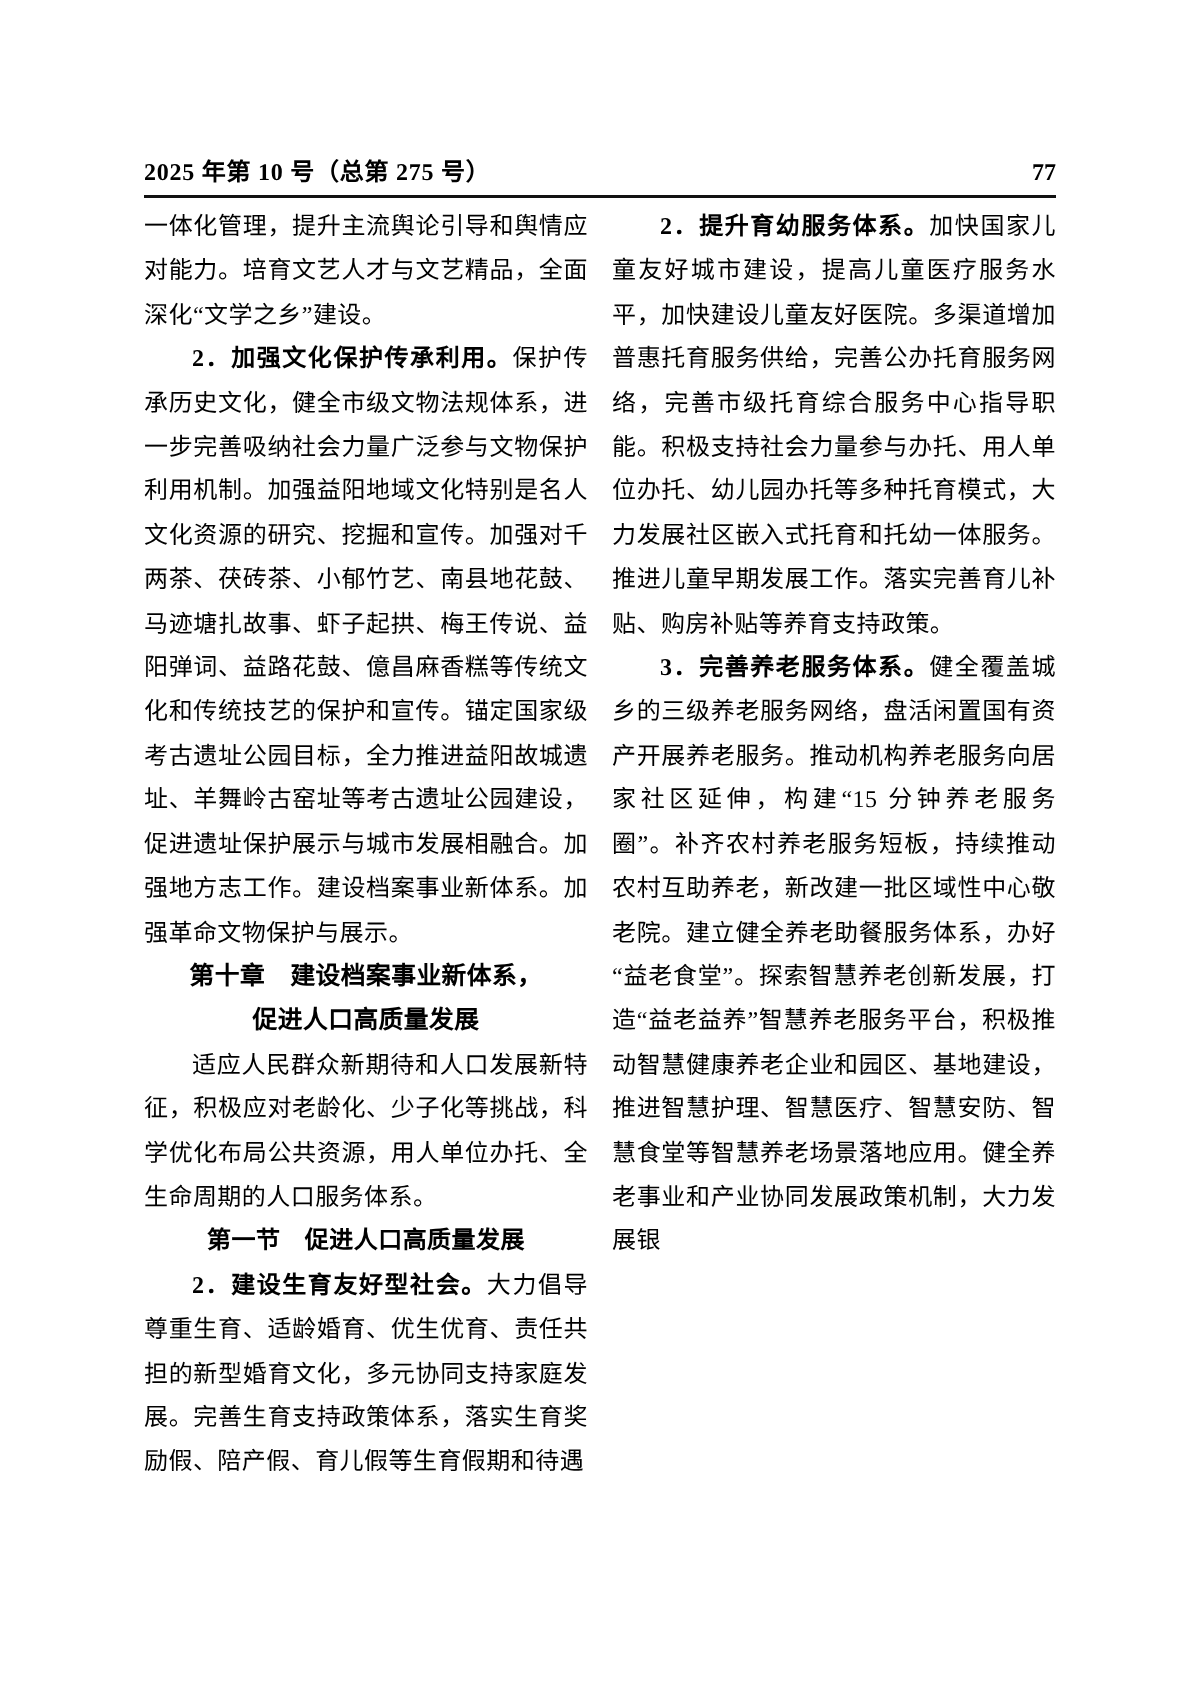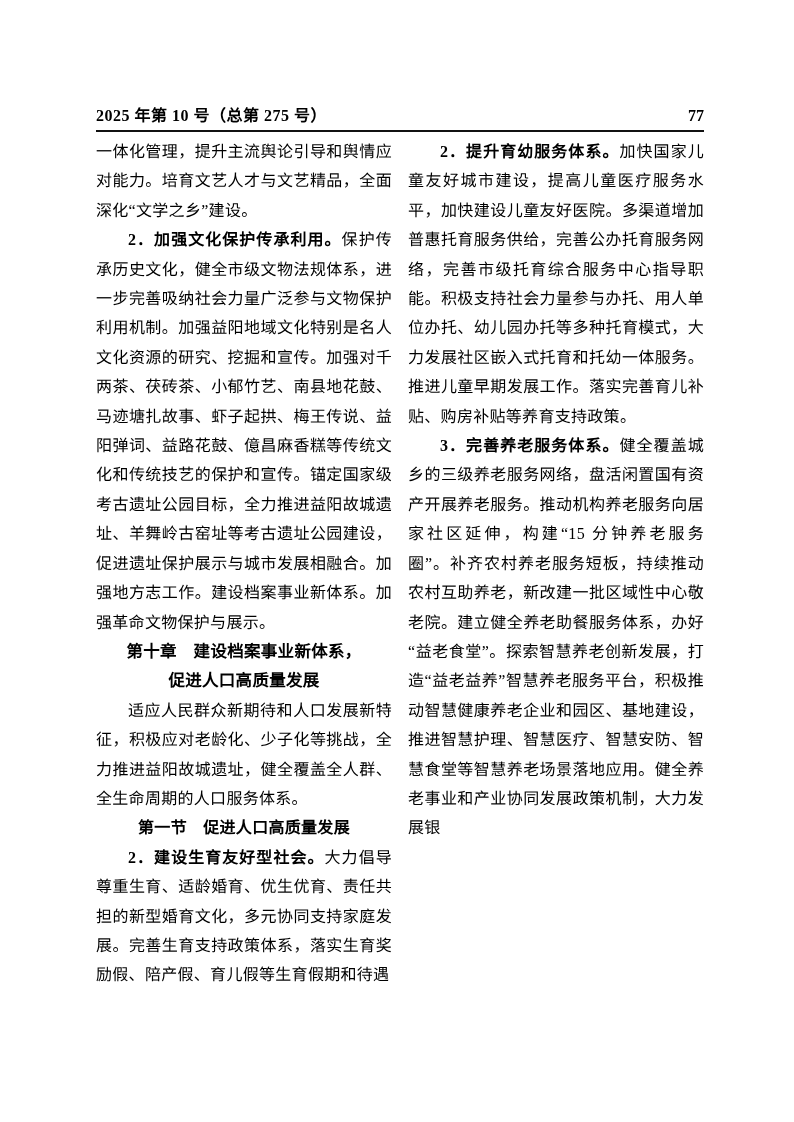--- a/index.html
+++ b/index.html
@@ -78,21 +78,21 @@
     <span class="issue-label">2025 年第 10 号（总第 275 号）</span>
     <span class="page-number">77</span>
   </div>
 
   <div class="columns">
     <div class="text-column">
         <p class="body">一体化管理，提升主流舆论引导和舆情应对能力。培育文艺人才与文艺精品，全面深化“文学之乡”建设。</p>
         <p class="body indent"><span class="lead">2．加强文化保护传承利用。</span>保护传承历史文化，健全市级文物法规体系，进一步完善吸纳社会力量广泛参与文物保护利用机制。加强益阳地域文化特别是名人文化资源的研究、挖掘和宣传。加强对千两茶、茯砖茶、小郁竹艺、南县地花鼓、马迹塘扎故事、虾子起拱、梅王传说、益阳弹词、益路花鼓、億昌麻香糕等传统文化和传统技艺的保护和宣传。锚定国家级考古遗址公园目标，全力推进益阳故城遗址、羊舞岭古窑址等考古遗址公园建设，促进遗址保护展示与城市发展相融合。加强地方志工作。建设档案事业新体系。加强革命文物保护与展示。</p>
         <p class="chapter-title">第十章　建设档案事业新体系，
 促进人口高质量发展</p>
-        <p class="body indent">适应人民群众新期待和人口发展新特征，积极应对老龄化、少子化等挑战，全力推进益阳故城遗址，健全覆盖全人群、全生命周期的人口服务体系。</p>
+        <p class="body indent">适应人民群众新期待和人口发展新特征，积极应对老龄化、少子化等挑战，科学优化布局公共资源，用人单位办托、全生命周期的人口服务体系。</p>
         <p class="section-title">第一节　促进人口高质量发展</p>
         <p class="body indent"><span class="lead">2．建设生育友好型社会。</span>大力倡导尊重生育、适龄婚育、优生优育、责任共担的新型婚育文化，多元协同支持家庭发展。完善生育支持政策体系，落实生育奖励假、陪产假、育儿假等生育假期和待遇</p>
       </div>
     <div class="text-column">
         <p class="body indent"><span class="lead">2．提升育幼服务体系。</span>加快国家儿童友好城市建设，提高儿童医疗服务水平，加快建设儿童友好医院。多渠道增加普惠托育服务供给，完善公办托育服务网络，完善市级托育综合服务中心指导职能。积极支持社会力量参与办托、用人单位办托、幼儿园办托等多种托育模式，大力发展社区嵌入式托育和托幼一体服务。推进儿童早期发展工作。落实完善育儿补贴、购房补贴等养育支持政策。</p>
         <p class="body indent"><span class="lead">3．完善养老服务体系。</span>健全覆盖城乡的三级养老服务网络，盘活闲置国有资产开展养老服务。推动机构养老服务向居家社区延伸，构建“15 分钟养老服务圈”。补齐农村养老服务短板，持续推动农村互助养老，新改建一批区域性中心敬老院。建立健全养老助餐服务体系，办好“益老食堂”。探索智慧养老创新发展，打造“益老益养”智慧养老服务平台，积极推动智慧健康养老企业和园区、基地建设，推进智慧护理、智慧医疗、智慧安防、智慧食堂等智慧养老场景落地应用。健全养老事业和产业协同发展政策机制，大力发展银</p>
       </div>
   </div>
 </div>
 

